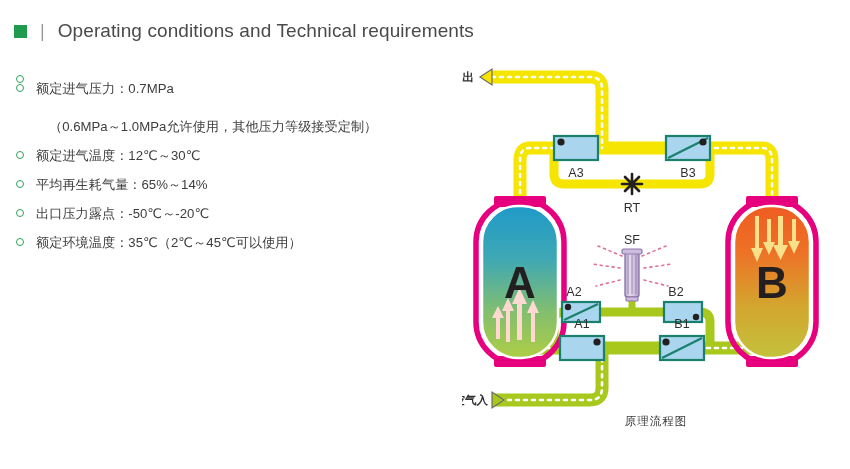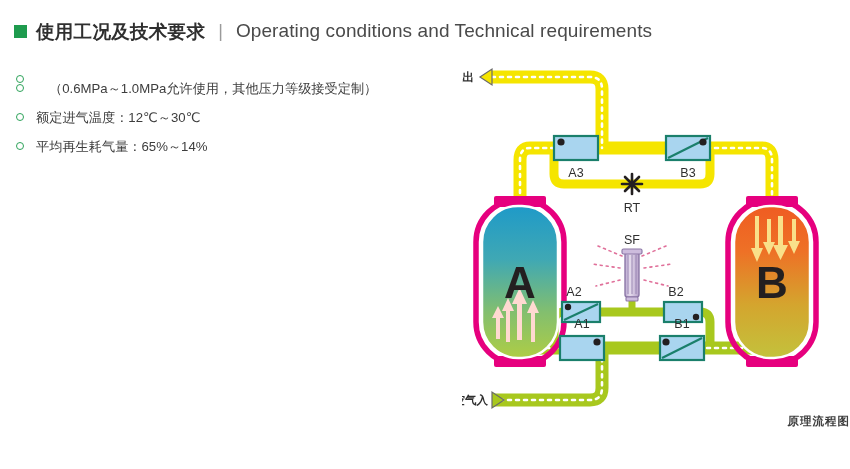--- a/index.html
+++ b/index.html
@@ -74,70 +74,80 @@
     top: 5px;
     width: 8px;
     height: 8px;
     border: 1.6px solid #2ea35a;
     border-radius: 50%;
     box-sizing: border-box;
   }
   .spec-item .sub {
     display: block;
     padding-left: 13px;
-    margin-top: 2px;
+    margin-top: 18px;
   }
 
   
   #diagram {
     position: absolute;
     left: 462px;
     top: 56px;
     width: 388px;
     height: 400px;
   }
   #diagram svg { display: block; }
   #flow-caption {
     position: absolute;
     left: 462px;
     top: 414px;
     width: 388px;
-    text-align: right;
+    text-align: center;
     font-size: 11.5px;
-    font-weight: bold;
+    font-weight: normal;
     color: #3d3d3d;
     letter-spacing: 1px;
   }
 </style>
 </head>
 <body>
 
 <div id="header">
   <span class="sq"></span>
-  <span class="cn">使用工况及技术要求</span>
   <span class="bar">|</span>
   <span class="en">Operating conditions and Technical requirements</span>
 </div>
 
 <div id="spec-list">
   <div class="spec-item">
     <span class="bullet"></span>
     
   </div>
   <div class="spec-item">
     <span class="bullet"></span>
+    <span>额定进气压力：0.7MPa</span>
     <span class="sub" style="display: block;">（0.6MPa～1.0MPa允许使用，其他压力等级接受定制）</span>
   </div>
   <div class="spec-item">
     <span class="bullet"></span>
     <span>额定进气温度：12℃～30℃</span>
   </div>
   <div class="spec-item">
     <span class="bullet"></span>
     <span>平均再生耗气量：65%～14%</span>
+    
+  </div>
+  <div class="spec-item">
+    <span class="bullet"></span>
+    <span>出口压力露点：-50℃～-20℃</span>
+    
+  </div>
+  <div class="spec-item">
+    <span class="bullet"></span>
+    <span>额定环境温度：35℃（2℃～45℃可以使用）</span>
     
   </div>
 </div>
 
 <div id="diagram">
 <svg width="388" height="400" viewBox="0 0 388 400" xmlns="http://www.w3.org/2000/svg">
   <defs>
     <linearGradient id="gradA" x1="0" y1="0" x2="0" y2="1">
       <stop offset="0%" stop-color="#1f9ac8"></stop>
       <stop offset="35%" stop-color="#3fa8b4"></stop>

